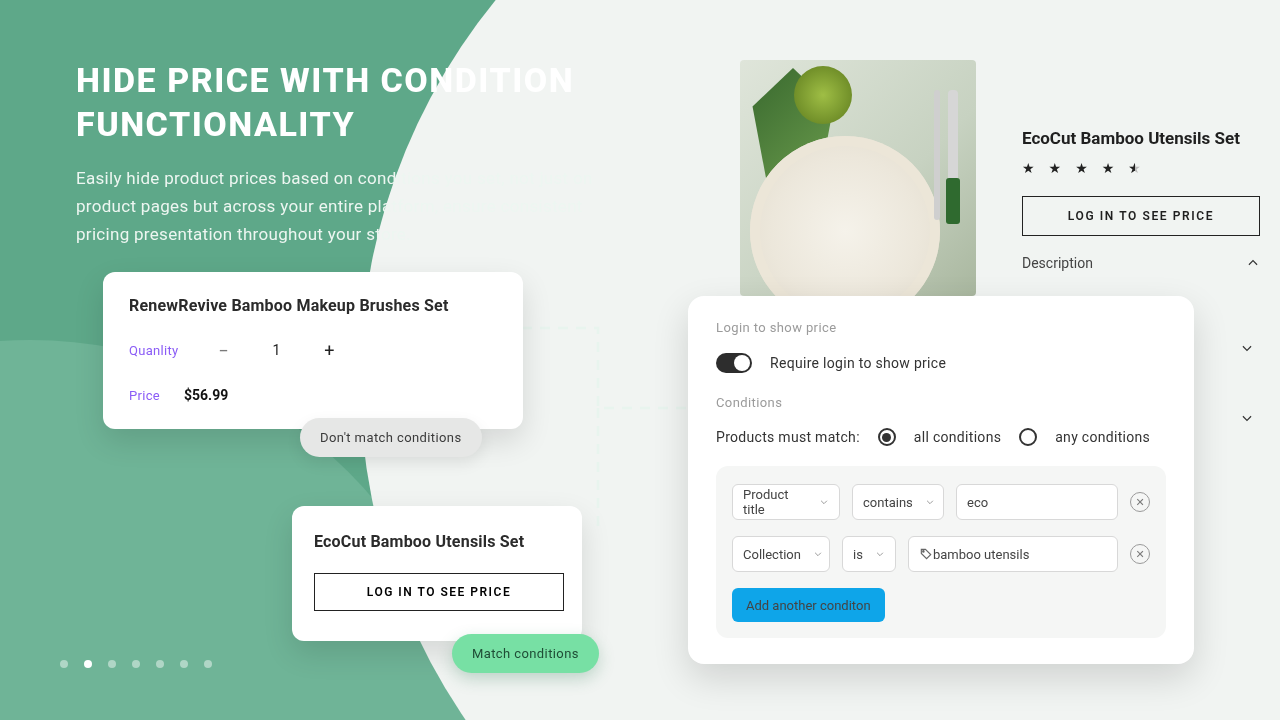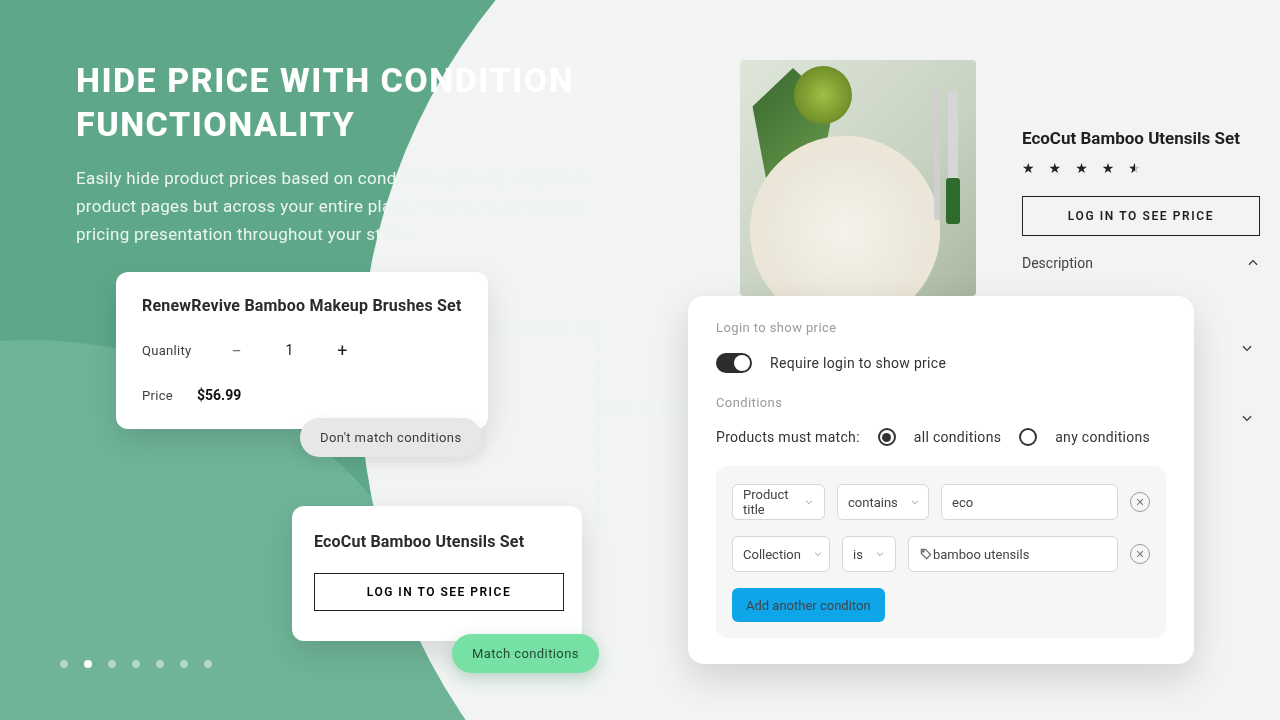--- a/index.html
+++ b/index.html
@@ -7,24 +7,24 @@
   .bg-circle { position: absolute; right: -280px; top: -220px; width: 1200px; height: 1200px; border-radius: 50%; background: #f1f4f2; }
   .bg-arc { position:absolute; left:-420px; bottom:-520px; width:900px; height:900px; border-radius:50%; background:#6fb497; z-index:0;}
   .hero { position: absolute; left: 76px; top: 58px; width: 560px; color: #fff; z-index:2;}
   .hero h1 { font-size: 34px; font-weight: 800; letter-spacing: 1.5px; line-height: 1.3; text-transform: uppercase; }
   .hero p { margin-top: 18px; font-size: 17px; line-height: 1.65; letter-spacing: 0.3px; font-weight: 400; color: #edf6f1;}
   .dots { position: absolute; left: 60px; bottom: 52px; display: flex; gap: 16px; z-index:3;}
   .dot { width: 8px; height: 8px; border-radius: 50%; background: rgba(255,255,255,0.45); }
   .dot.active { background: #fff; }
 
   .card { position: absolute; background: #fff; border-radius: 12px; box-shadow: 0 12px 30px rgba(0,0,0,0.12); z-index: 3; }
-  .card1 { left: 116px; top: 272px; width: 372px; padding: 24px 26px 26px; }
+  .card1 { left: 103px; top: 272px; width: 420px; padding: 24px 26px 26px; }
   .card-title { font-size: 16px; font-weight: 700; color: #2b2b2b; letter-spacing: 0.2px; }
   .row { display: flex; align-items: center; margin-top: 26px; }
-  .label { font-size: 13px; color: #404040; letter-spacing: 0.3px; }
+  .label { font-size: 13px; color: #8b5cf6; letter-spacing: 0.3px; }
   .qty-ctrl { margin-left: 36px; display: flex; align-items: center; gap: 40px; }
   .qty-btn { width: 18px; height: 18px; display:flex; align-items:center; justify-content:center; color:#7a7a7a; font-size:18px; cursor:pointer; user-select:none;}
   .qty-val { font-size: 14px; color:#222; }
   .price-row { margin-top: 28px; display:flex; align-items:center; gap:24px;}
   .price-val { font-weight:700; font-size:14px; color:#111;}
   .chip { position:absolute; background:#e6e7e6; color:#3b3b3b; font-size:13px; letter-spacing:0.4px; padding:12px 20px; border-radius:20px; box-shadow:0 6px 16px rgba(0,0,0,0.08); z-index:4;}
   .chip-gray { left: 300px; top: 418px; }
   .chip-green { left: 452px; top: 634px; background:#77e0a4; color:#1f4d36; box-shadow:0 6px 16px rgba(40,120,80,0.25);}
 
   .card2 { left: 292px; top: 506px; width: 290px; padding: 26px 22px 30px; }
@@ -172,21 +172,21 @@
     <span>Products must match:</span>
     <span class="radio">
         <span class="fill"></span>
       </span>
     <span>all conditions</span>
     <span class="radio"></span>
     <span>any conditions</span>
   </div>
   <div class="cond-box">
     <div class="cond-row">
-      <div class="sel" style="width:93px;">
+      <div class="sel" style="width:108px;">
           <span>Product title</span>
           <span class="dd"><svg width="10" height="10" viewBox="0 0 24 24" fill="none" stroke="#888" stroke-width="2">
               <polyline points="5 9 12 16 19 9"></polyline>
             </svg></span>
         </div>
       <div class="sel" style="width:92px;">
           <span>contains</span>
           <span class="dd"><svg width="10" height="10" viewBox="0 0 24 24" fill="none" stroke="#888" stroke-width="2">
               <polyline points="5 9 12 16 19 9"></polyline>
             </svg></span>

